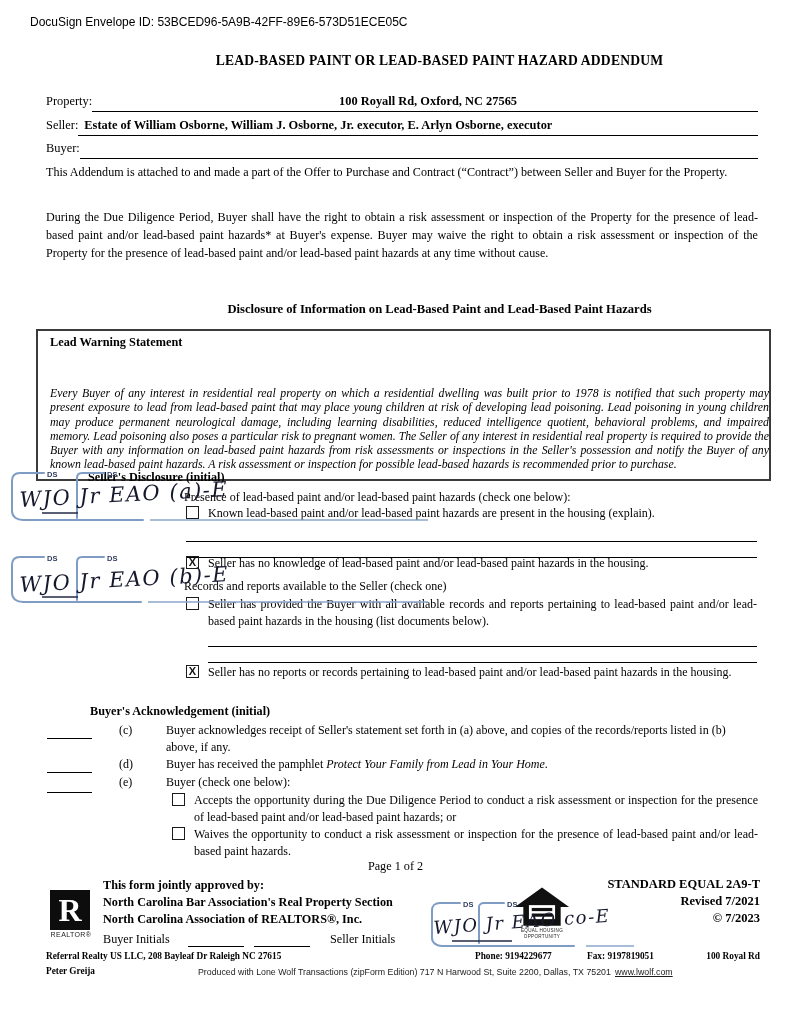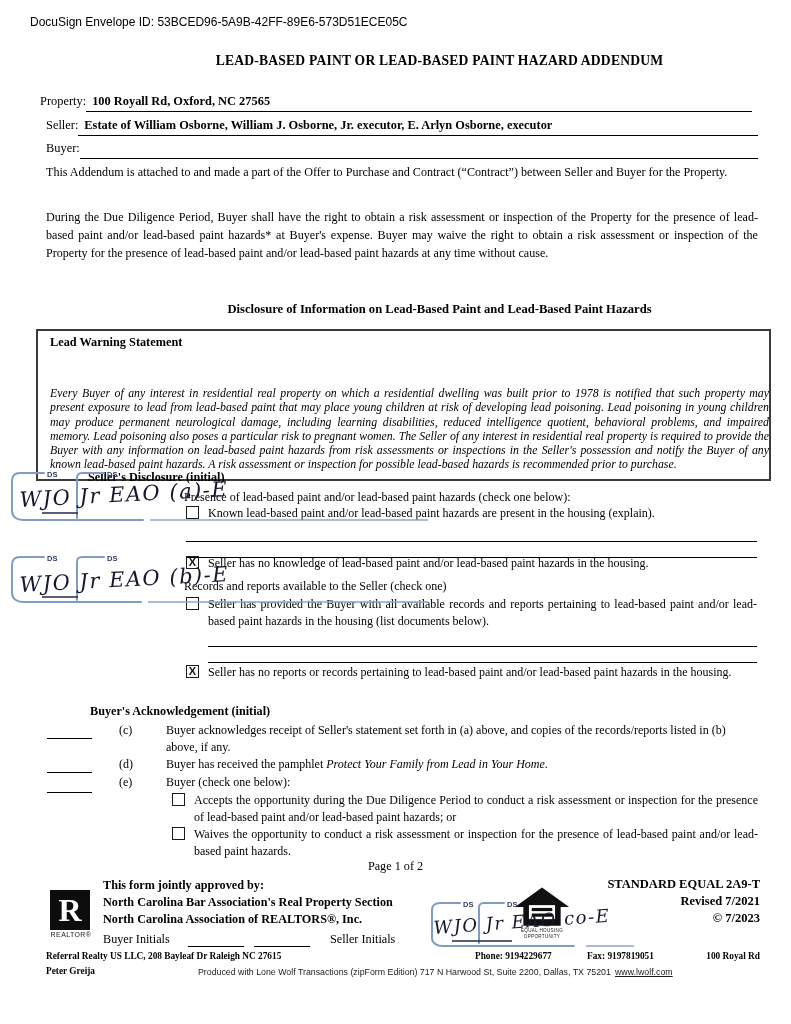--- a/index.html
+++ b/index.html
@@ -44,21 +44,21 @@
 </style>
 </head>
 <body>
 
 <div class="page">
 
   <div class="abs sans" style="left:30px;top:15px;font-size:12px;">DocuSign Envelope ID: 53BCED96-5A9B-42FF-89E6-573D51ECE05C</div>
 
   <div class="abs b center" style="left:0;top:53px;width:791px;font-size:13.6px;letter-spacing:.2px;">LEAD-BASED PAINT OR LEAD-BASED PAINT HAZARD ADDENDUM</div>
 
-  <div class="abs field-row" style="left:40px;top:91px;">
+  <div class="abs field-row" style="left:46px;top:91px;text-align:center;">
     <span class="field-label">Property:</span>
     <span class="field-fill">100 Royall Rd, Oxford, NC  27565</span>
   </div>
   <div class="abs field-row" style="left:46px;top:115px;">
     <span class="field-label">Seller:</span>
     <span class="field-fill">Estate of William Osborne, William J. Osborne, Jr. executor, E. Arlyn Osborne, executor</span>
   </div>
   <div class="abs field-row" style="left:46px;top:138px;">
     <span class="field-label">Buyer:</span>
     <span class="field-fill"></span>

